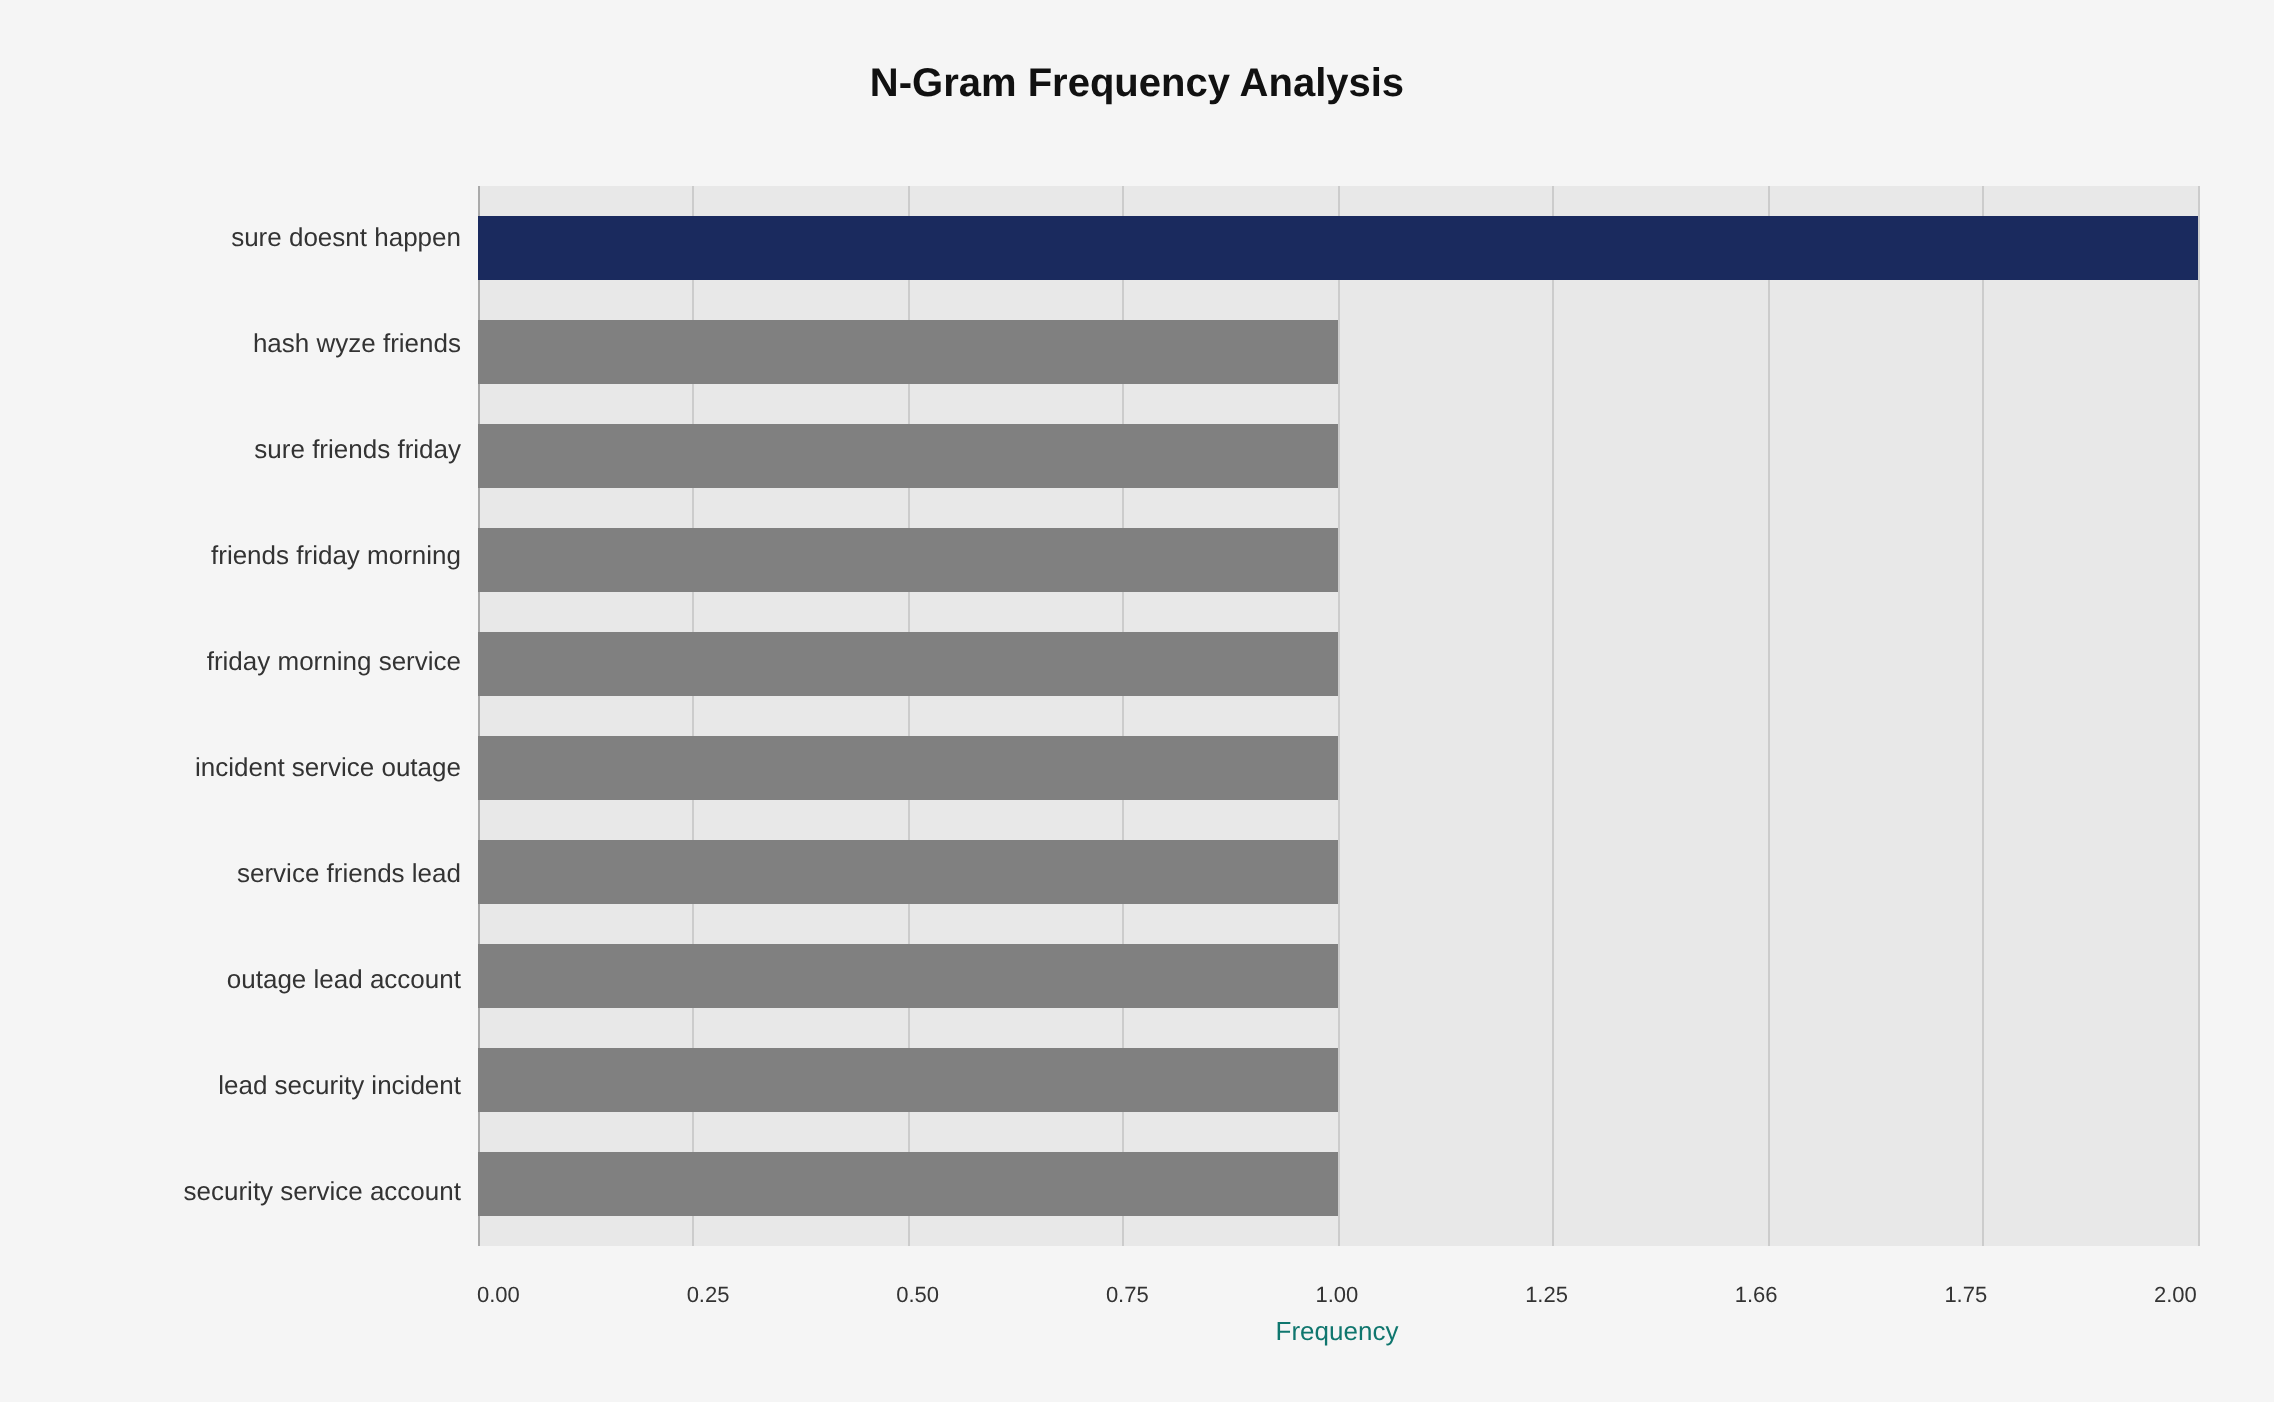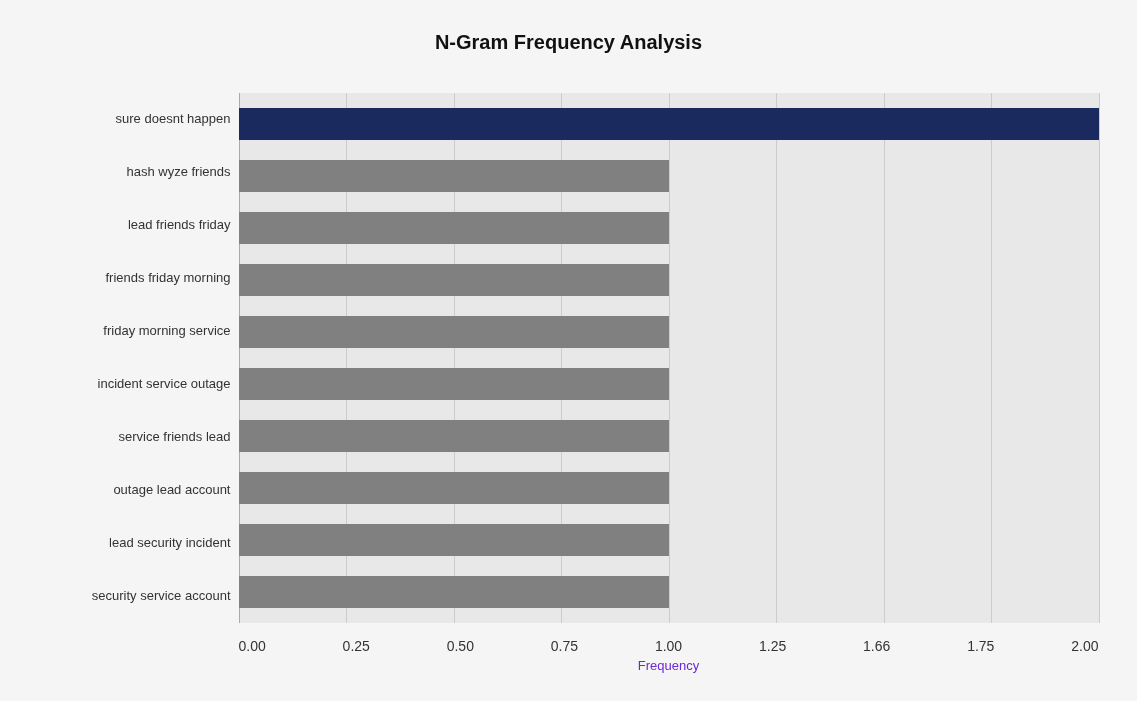--- a/index.html
+++ b/index.html
@@ -74,45 +74,45 @@
     .bar-gray {
       background: #808080;
     }
     .x-axis {
       display: flex;
       justify-content: space-between;
       padding-left: 200px;
       padding-top: 8px;
     }
     .x-tick {
-      font-size: 14px;
+      font-size: 11px;
       color: #333;
       text-align: center;
     }
     .x-axis-label {
       text-align: center;
       font-size: 13px;
-      color: #6d28d9;
+      color: #0f766e;
       margin-top: 4px;
       padding-left: 200px;
     }
   </style>
 </head>
 <body>
 
 <div class="chart-container">
   <div class="chart-title">N-Gram Frequency Analysis</div>
 
   <div style="display:flex; flex-direction:column; height: 580px;">
     <div style="display:flex; flex:1;">
 
       <div class="y-axis-labels" id="y-labels">
           <div class="y-label">sure doesnt happen</div>
           <div class="y-label">hash wyze friends</div>
-          <div class="y-label">lead friends friday</div>
+          <div class="y-label">sure friends friday</div>
           <div class="y-label">friends friday morning</div>
           <div class="y-label">friday morning service</div>
           <div class="y-label">incident service outage</div>
           <div class="y-label">service friends lead</div>
           <div class="y-label">outage lead account</div>
           <div class="y-label">lead security incident</div>
           <div class="y-label">security service account</div>
         </div>
 
       <div class="bars-area">

